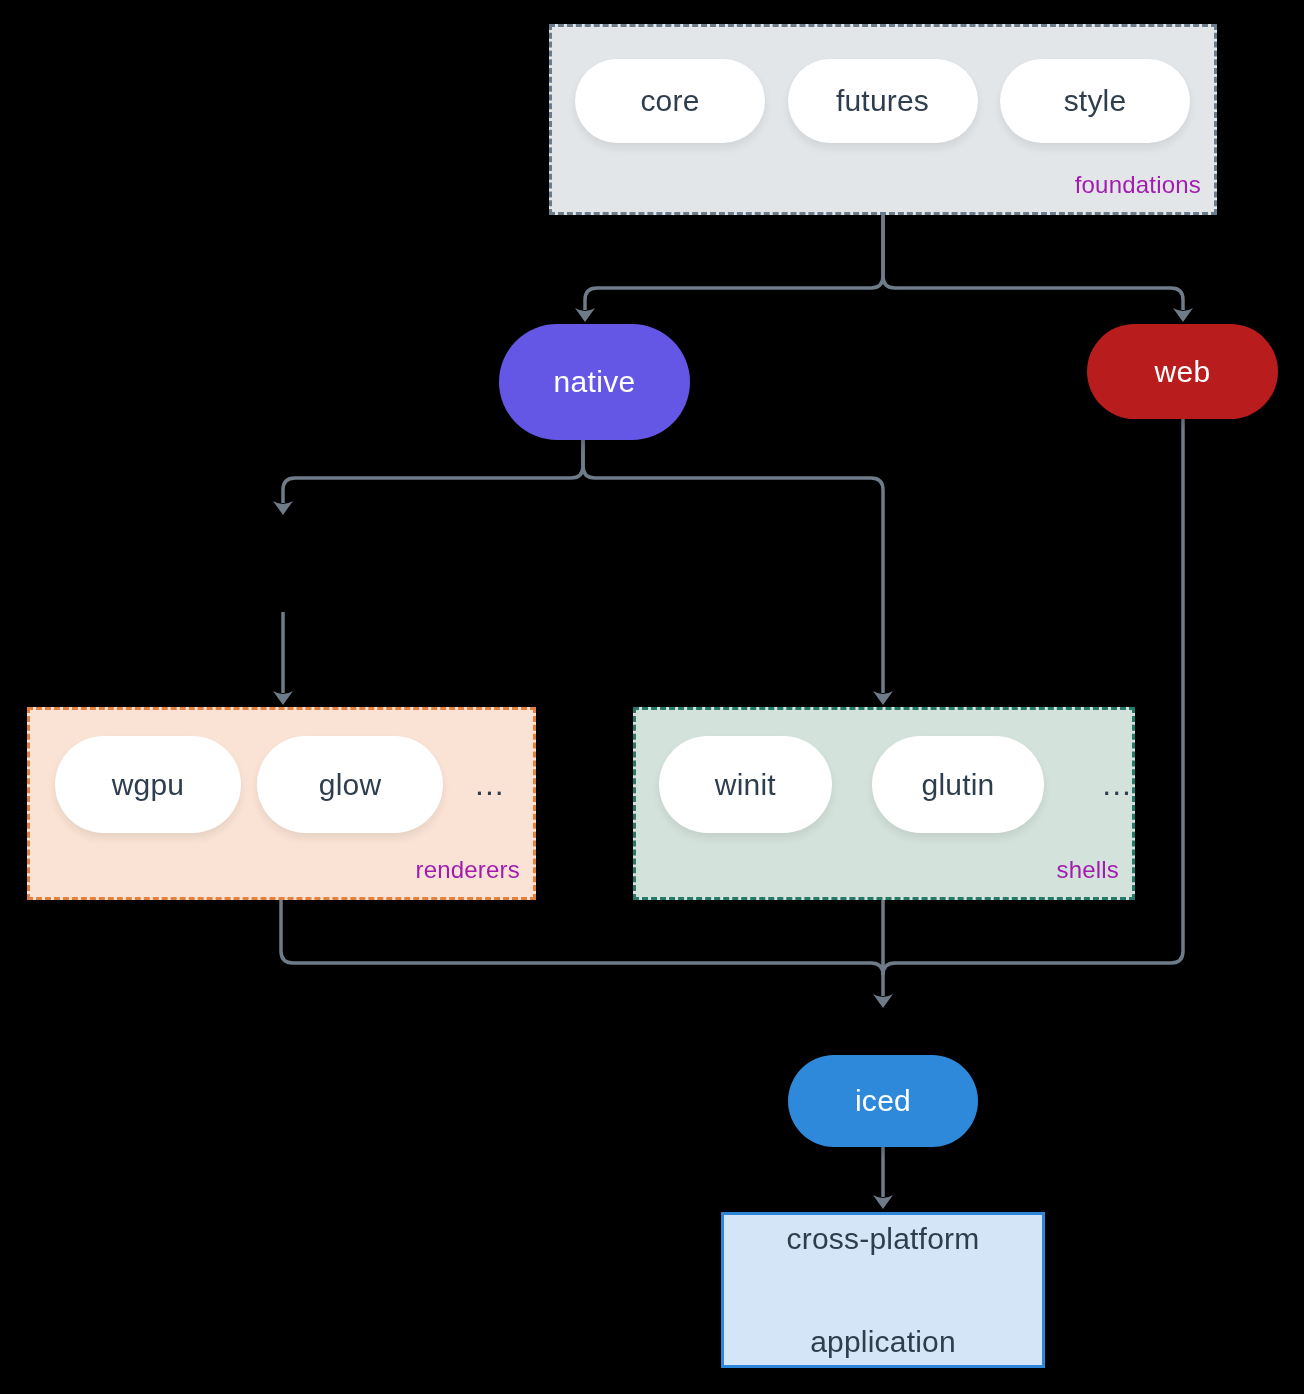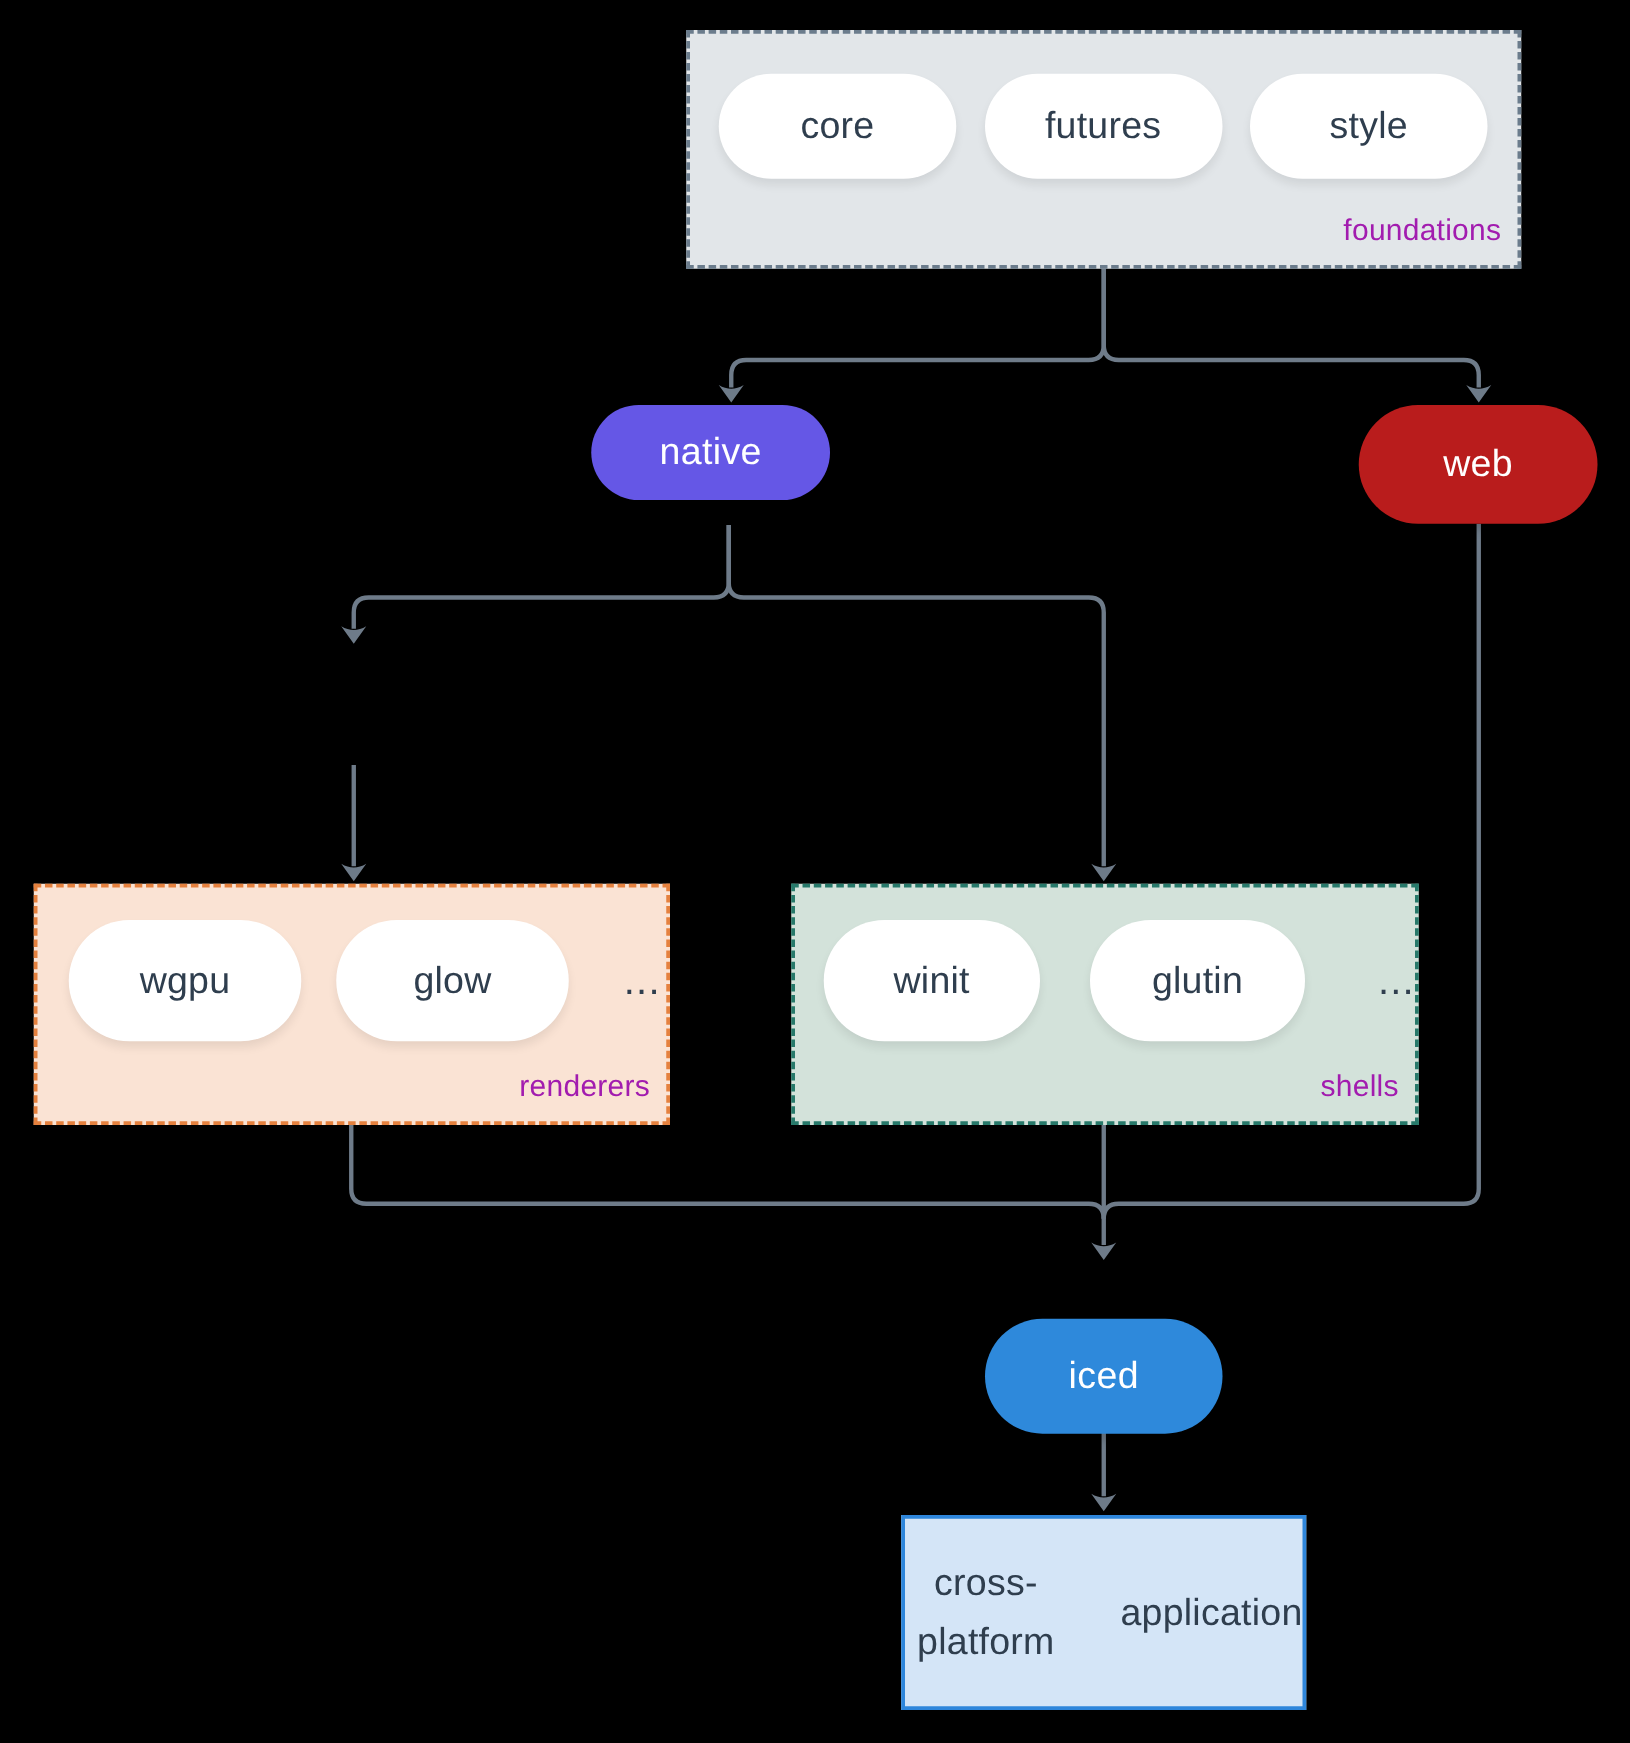--- a/index.html
+++ b/index.html
@@ -28,40 +28,40 @@
     box-shadow:0 5px 8px rgba(0,0,0,0.15);
   }
   .group-label{
     position:absolute;right:13px;bottom:13px;color:#a21caf;font-size:24px;letter-spacing:.2px;
   }
   .ellipsis{
     color:#2F3E4E;font-size:32px;align-self:center;letter-spacing:1px;
   }
   .app-box{
     position:absolute;box-sizing:border-box;border:3px solid #2E86DB;
-    display:flex;flex-direction:row;align-items:center;justify-content:flex-start;
+    display:flex;flex-direction:column;align-items:center;justify-content:space-between;
     color:#2F3E4E;font-size:30px;line-height:47px;text-align:center;letter-spacing:.2px;gap:43px;
   }
 
   
   #foundations{left:549px;top:24px;width:668px;height:191px;}
   #foundations .pill-row{padding:32px 24px 0 23px;justify-content:space-between;}
   #foundations .pill{width:190px;height:84px;}
 
   #renderers{left:27px;top:707px;width:509px;height:193px;}
-  #renderers .pill-row{padding:26px 0 0 25px;gap:28px;text-align:right;}
+  #renderers .pill-row{padding:26px 0 0 25px;gap:16px;text-align:right;}
   #renderers .pill{width:186px;height:97px;}
   #renderers .ellipsis{margin-left:16px;height:97px;display:flex;align-items:center;}
 
   #shells{left:633px;top:707px;width:502px;height:193px;}
   #shells .pill-row{padding:26px 0 0 23px;gap:40px;}
   #shells .pill{width:188px;height:97px;}
   #shells .ellipsis{margin-left:18px;height:97px;display:flex;align-items:center;}
 
-  #native{left:473px;top:324px;width:191px;height:76px;}
+  #native{left:499px;top:324px;width:191px;height:116px;}
   #web{left:1087px;top:324px;width:191px;height:95px;}
   #graphics{left:188px;top:517px;width:192px;height:95px;}
   #iced{left:788px;top:1055px;width:190px;height:92px;}
   #app{left:721px;top:1212px;width:324px;height:156px;}
 </style>
 </head>
 <body>
 
 <div class="canvas">
 

